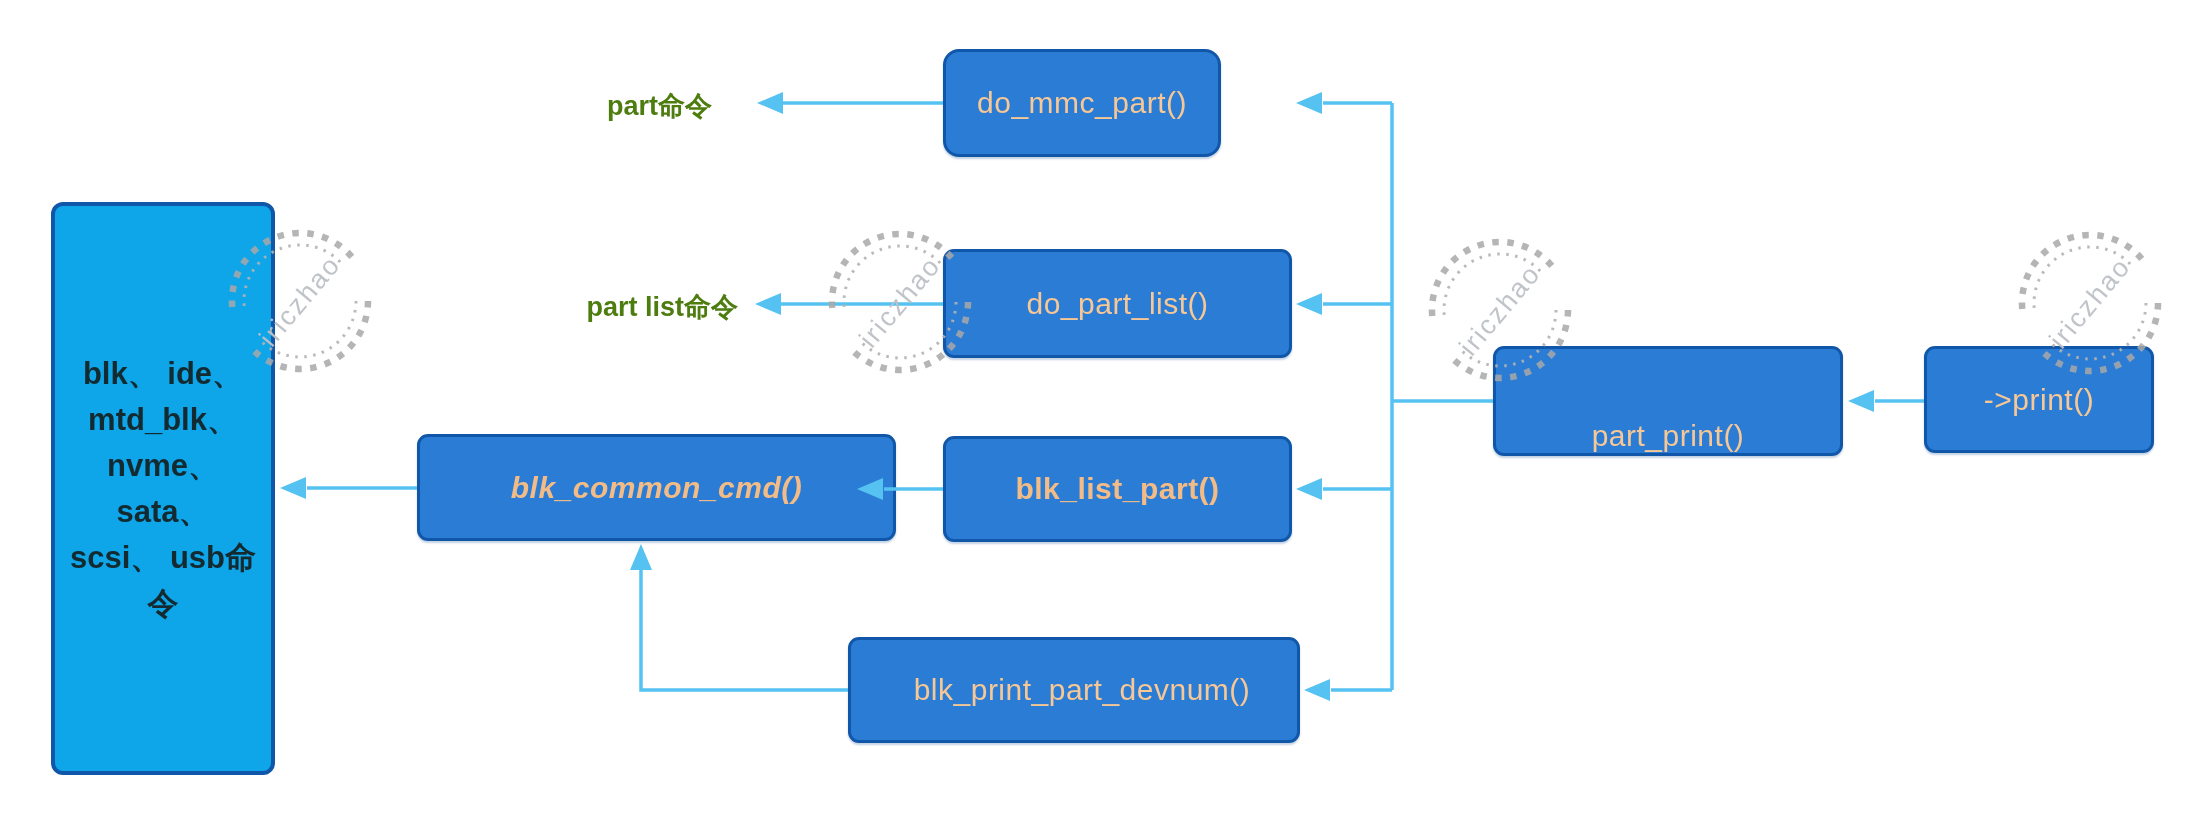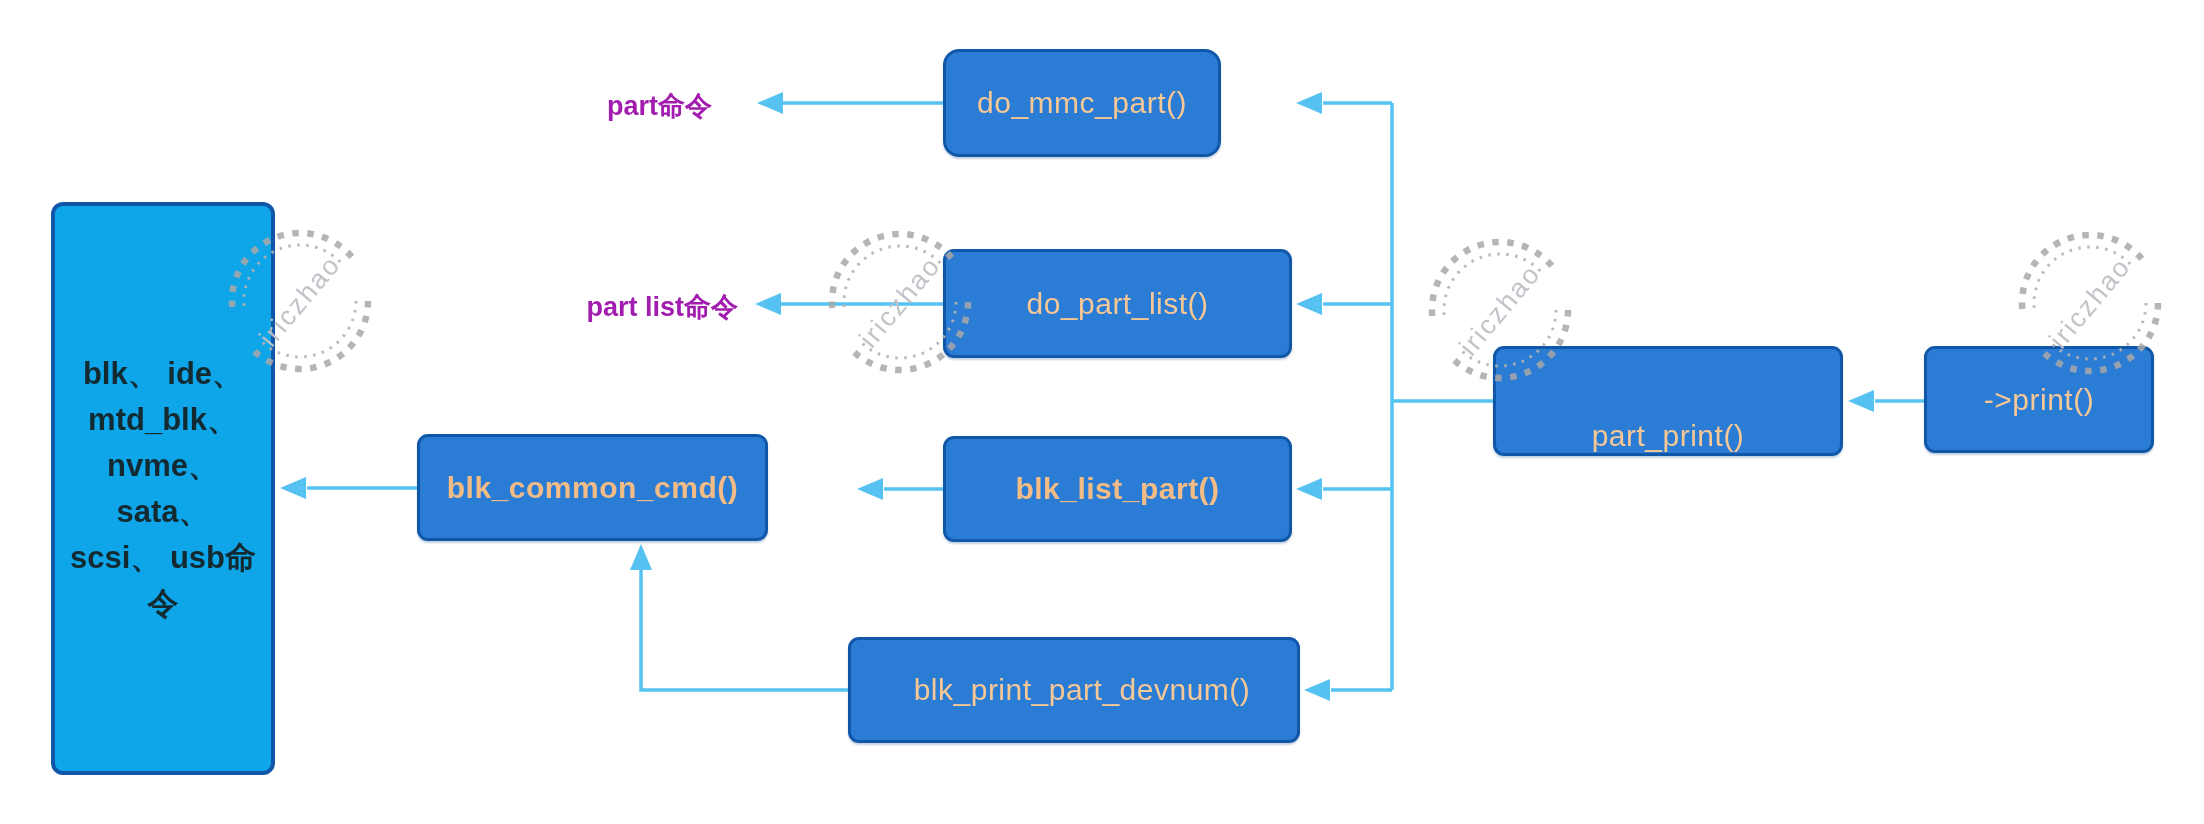--- a/index.html
+++ b/index.html
@@ -43,21 +43,21 @@
     justify-content: center;
     color: #142a31;
     font-size: 31px;
     font-weight: bold;
     line-height: 46px;
     text-align: center;
   }
   
   .red-label {
     position: absolute;
-    color: #a21caf;
+    color: #4d7c0f;
     font-size: 27px;
     font-weight: bold;
     text-align: right;
     white-space: nowrap;
   }
   
   #overlay {
     position: absolute;
     left: 0; top: 0;
     pointer-events: none;
@@ -105,21 +105,21 @@
   </div>
 
   <div class="node" style="left:943px; top:49px; width:278px; height:108px;border-radius:16px;">
     <span>do_mmc_part()</span>
   </div>
 
   <div class="node" style="left:943px; top:249px; width:349px; height:109px;">
     <span>do_part_list()</span>
   </div>
 
-  <div class="node bold" style="left:417px; top:434px; width:351px; height:107px;">
+  <div class="node bold" style="left:417px; top:434px; width:479px; height:107px;font-style:italic;">
     <span>blk_common_cmd()</span>
   </div>
 
   <div class="node bold" style="left:943px; top:436px; width:349px; height:106px;">
     <span>blk_list_part()</span>
   </div>
 
   <div class="node" style="left:848px; top:637px; width:452px; height:106px;padding-left:16px;">
     <span>blk_print_part_devnum()</span>
   </div>

